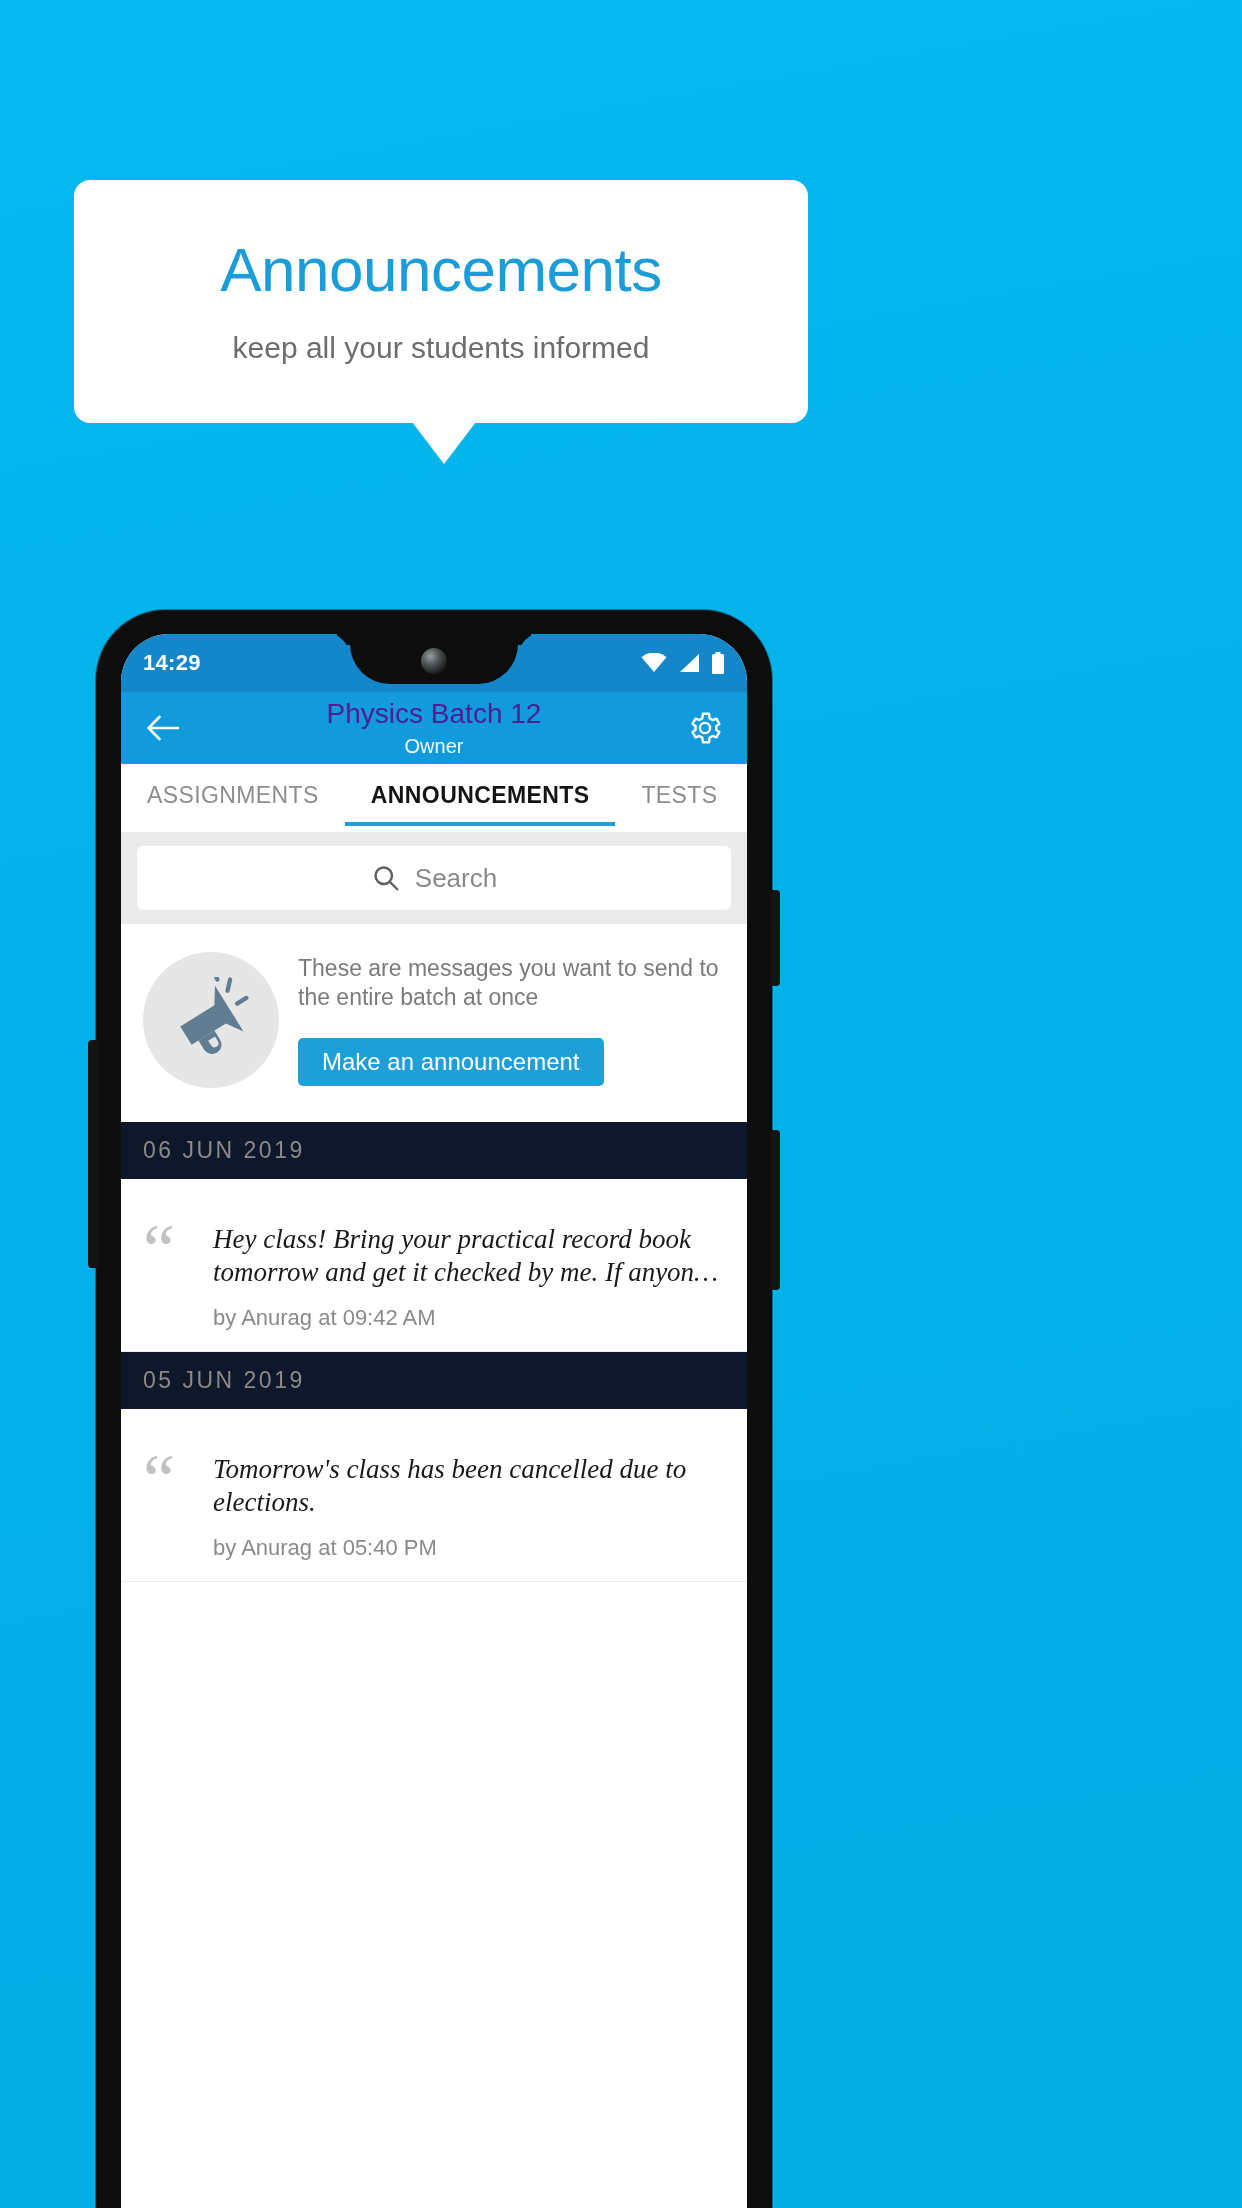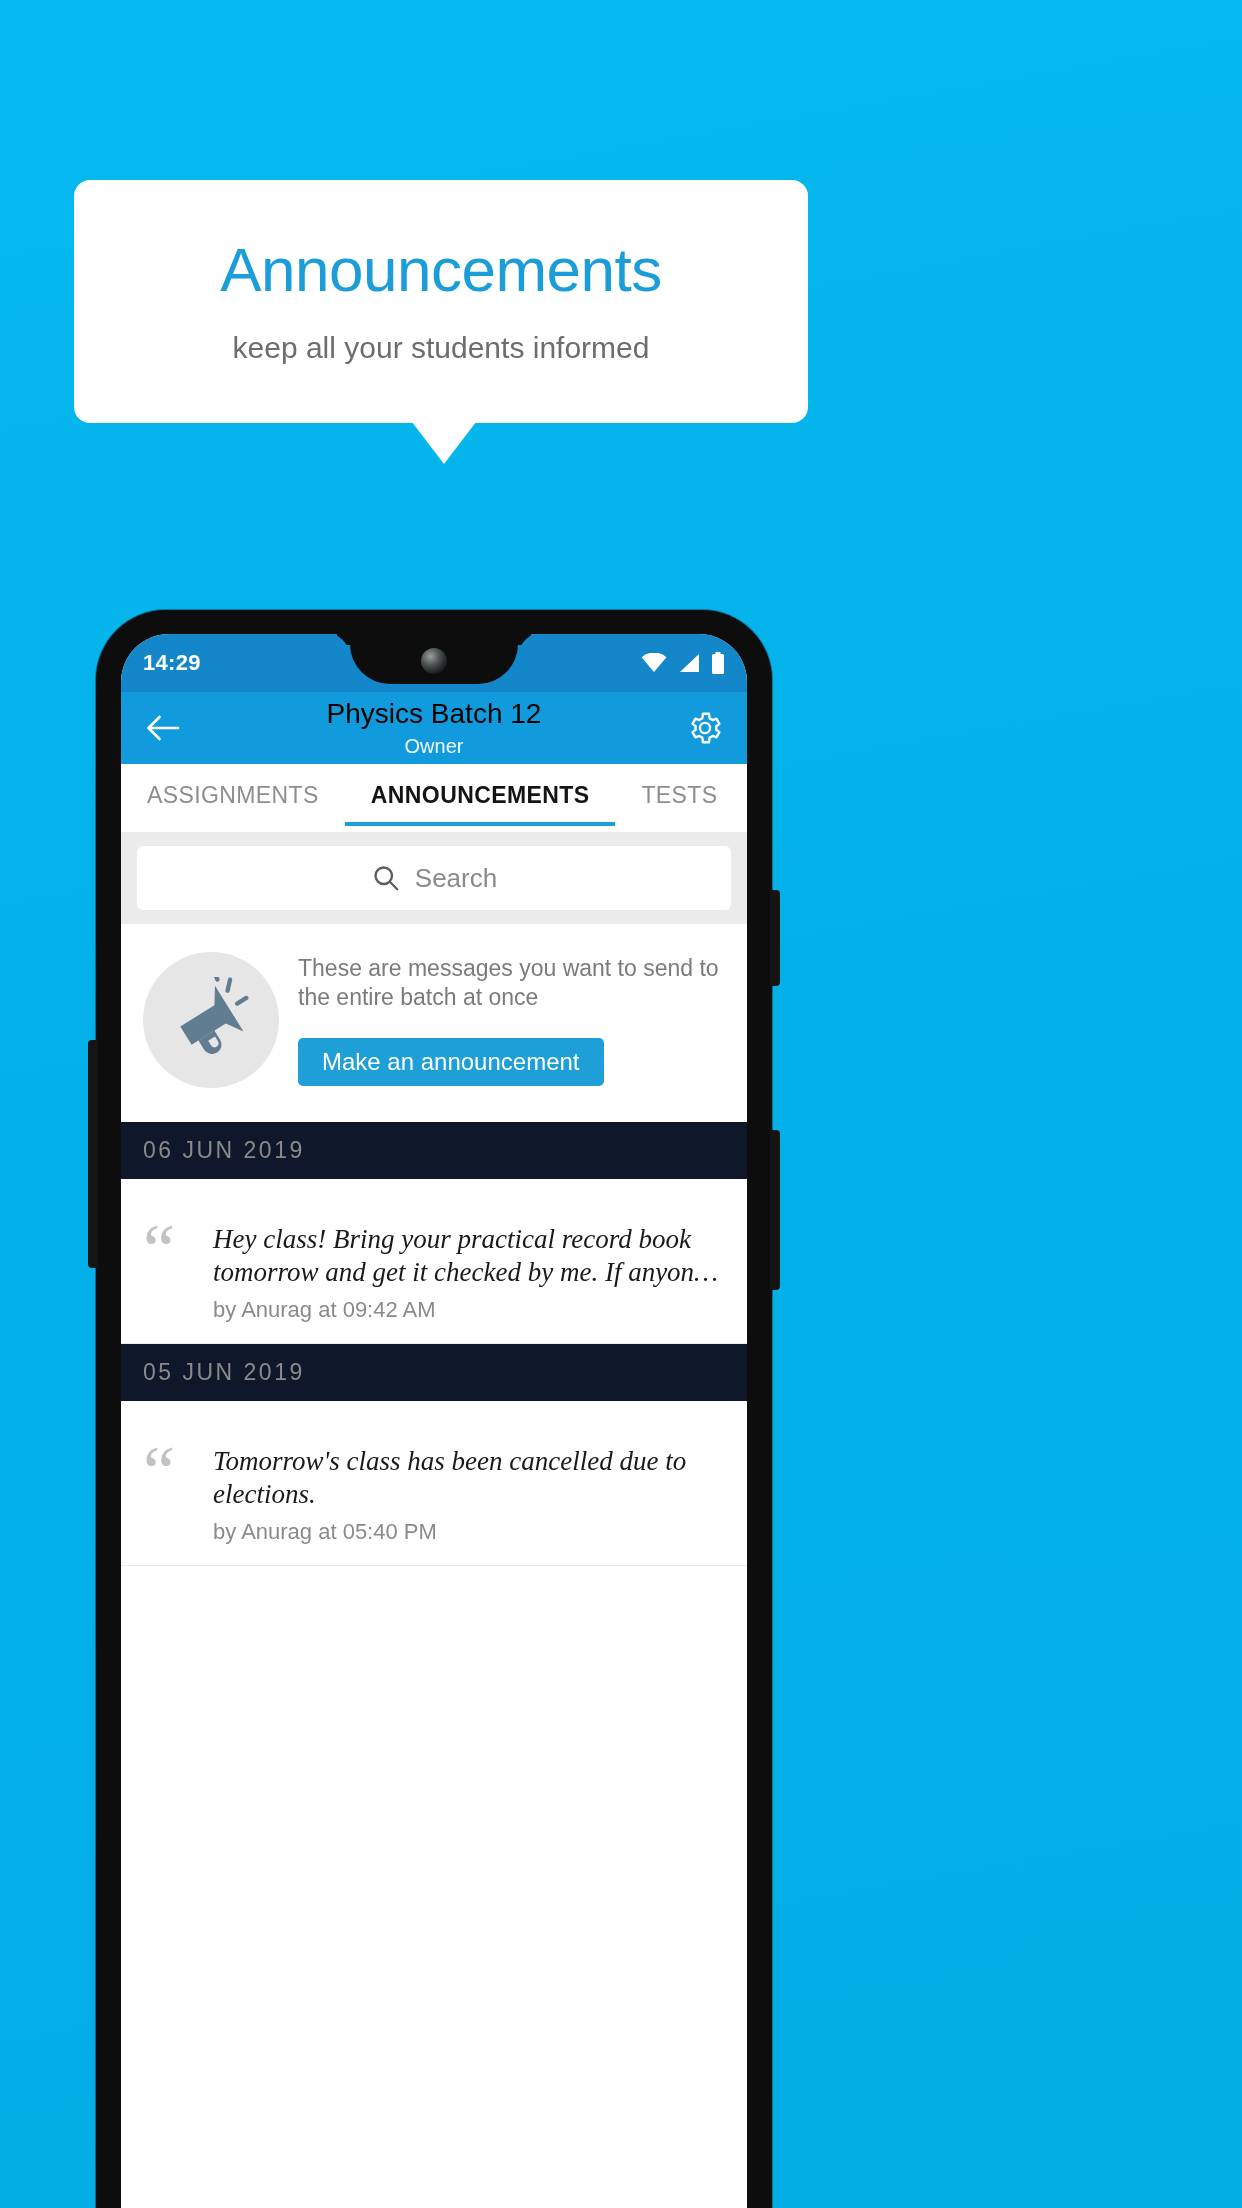--- a/index.html
+++ b/index.html
@@ -124,21 +124,21 @@
     display:flex; align-items:center;
     padding:0 20px;
     position:relative;
   }
   #back-btn { width:44px; height:44px; display:flex; align-items:center; justify-content:center; }
   #appbar-titles {
     position:absolute; left:0; right:0;
     display:flex; flex-direction:column; align-items:center; justify-content:center;
     pointer-events:none;
   }
-  #appbar-title { color:#000000; font-size:28px; font-weight:500; line-height:1.14; }
+  #appbar-title { color:#4c1d95; font-size:28px; font-weight:500; line-height:1.14; }
   #appbar-sub { color:#ffffff; font-size:20px; font-weight:400; opacity:.95; margin-top:5px;text-align:right; }
   #settings-btn { margin-left:auto; width:44px; height:44px; display:flex; align-items:center; justify-content:center; }
 
   
   #tabs {
     height:62px;
     background:#fff;
     display:flex; align-items:stretch;
     position:relative;
     overflow:hidden;
@@ -226,21 +226,21 @@
   .ann-body { flex:1; min-width:0; }
   .ann-text {
     font-family:"Liberation Serif", serif;
     font-style:italic;
     font-size:27px;
     line-height:1.22;
     color:#1a1a1a;
     margin-top:22px;
   }
   .ann-meta {
-    margin-top:8px;
+    margin-top:16px;
     font-size:22px;
     color:#8a8a8a;
   }
 </style>
 </head>
 <body>
 
 <div id="promo-bg"></div>
 
 <div id="bubble">

